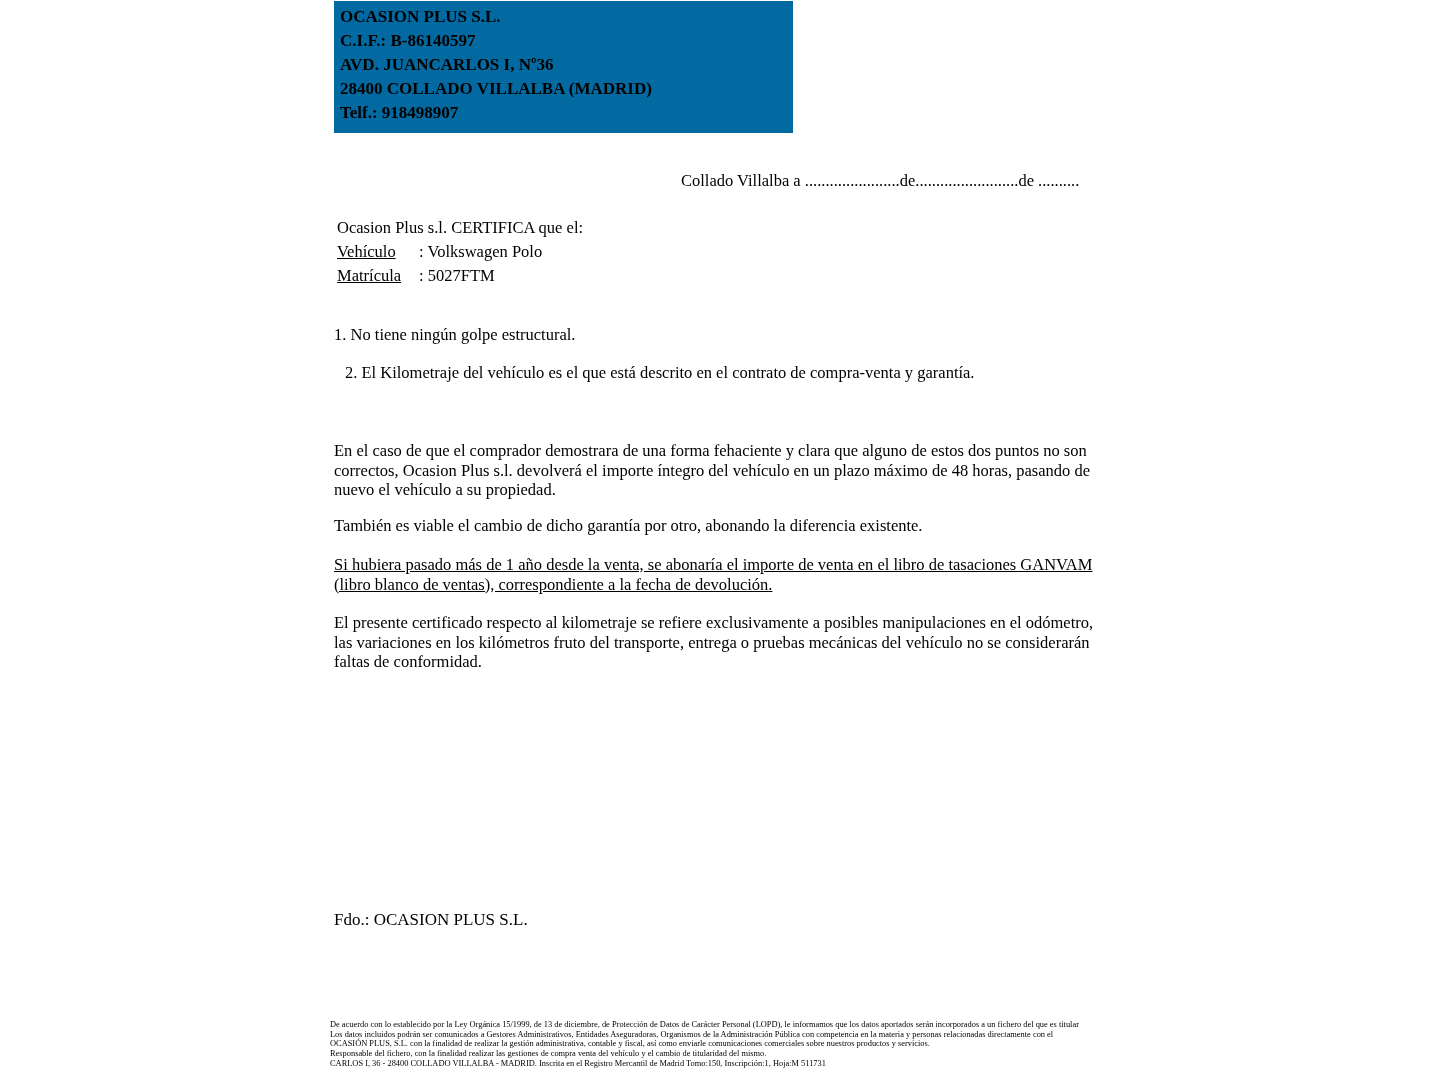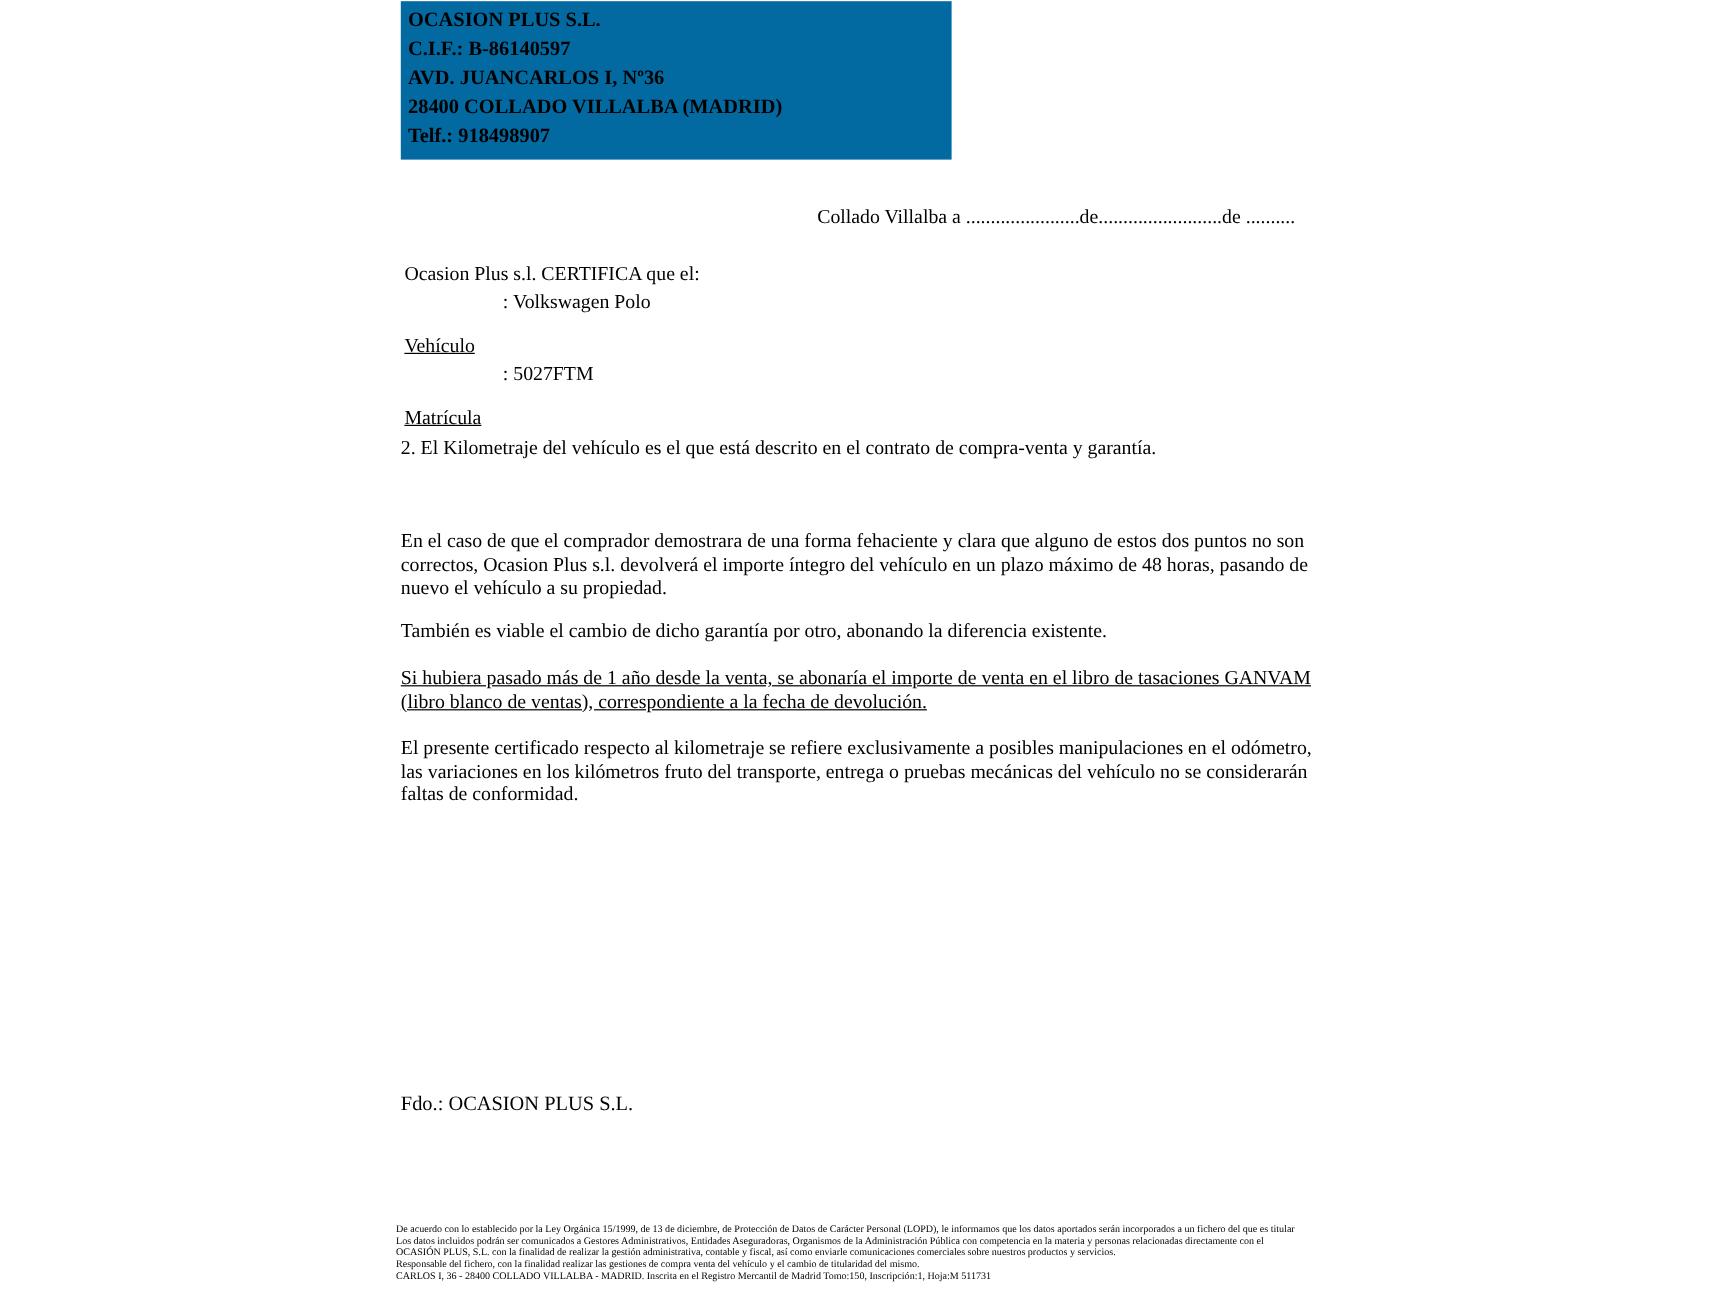--- a/index.html
+++ b/index.html
@@ -36,31 +36,30 @@
     left: 337px;
     top: 216px;
     font-size: 16.5px;
     line-height: 24px;
   }
   .certify-row { display: flex; }
   .certify-label {
     display: inline-block;
     width: 82px;
     text-decoration: underline;
-    margin-top: 36px;
   }
   .point {
     position: absolute;
     left: 334px;
     width: 770px;
     font-size: 16.5px;
     line-height: 19.5px;
   }
   .point-1 { top: 325px; }
-  .point-2 { top: 363px; }
+  .point-2 { top: 363px; margin-left: 11px; }
   .para {
     position: absolute;
     left: 334px;
     width: 766px;
     font-size: 16.5px;
     line-height: 19.5px;
     text-align: left;
   }
   .para-1 { top: 441px; }
   .para-2 { top: 516px; }
@@ -103,20 +102,21 @@
     <div class="certify-row">
       <span class="certify-label">Vehículo</span>
       <span>: Volkswagen Polo</span>
     </div>
     <div class="certify-row">
       <span class="certify-label">Matrícula</span>
       <span>: 5027FTM</span>
     </div>
   </div>
 
+  <div class="point point-1">1. No tiene ningún golpe estructural.</div>
   <div class="point point-2">2. El Kilometraje del vehículo es el que está descrito en el contrato de compra-venta y garantía.</div>
 
   <div class="para para-1">En el caso de que el comprador demostrara de una forma fehaciente y clara que alguno de estos dos puntos no son correctos, Ocasion Plus s.l. devolverá el importe íntegro del vehículo en un plazo máximo de 48 horas, pasando de nuevo el vehículo a su propiedad.</div>
   <div class="para para-2">También es viable el cambio de dicho garantía por otro, abonando la diferencia existente.</div>
   <div class="para para-3">Si hubiera pasado más de 1 año desde la venta, se abonaría el importe de venta en el libro de tasaciones GANVAM (libro blanco de ventas), correspondiente a la fecha de devolución.</div>
   <div class="para para-4">El presente certificado respecto al kilometraje se refiere exclusivamente a posibles manipulaciones en el odómetro, las variaciones en los kilómetros fruto del transporte, entrega o pruebas mecánicas del vehículo no se considerarán faltas de conformidad.</div>
 
   <div class="signature">Fdo.: OCASION PLUS S.L.</div>
 
   <div class="legal-footer">

